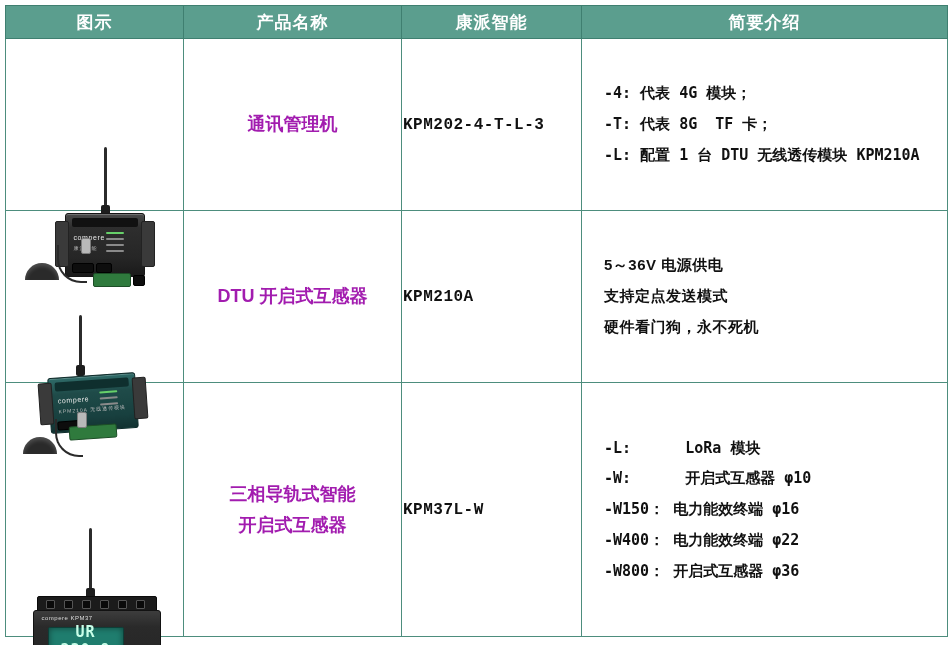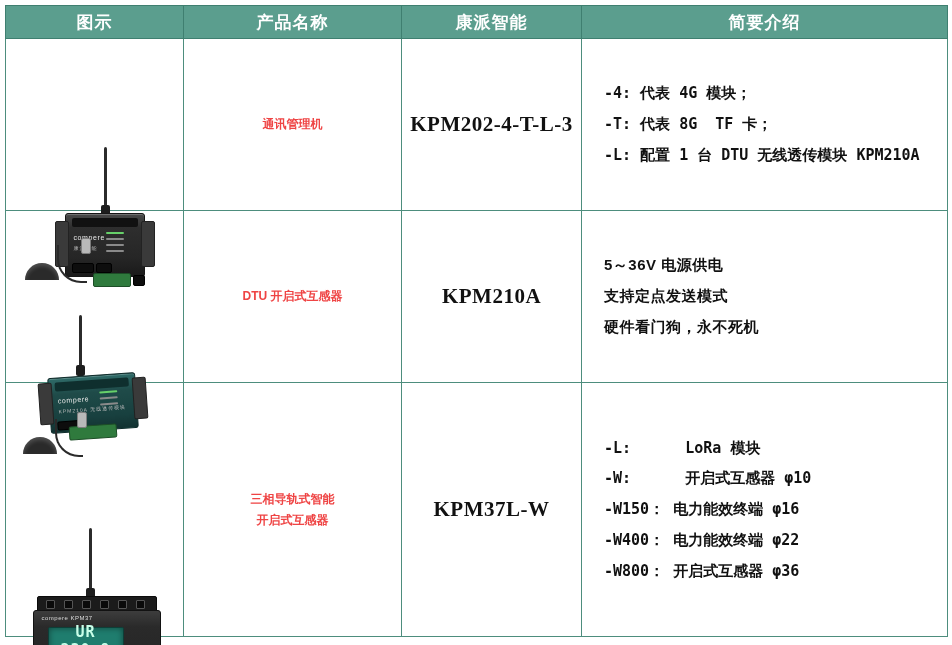--- a/index.html
+++ b/index.html
@@ -44,31 +44,30 @@
     border: 1px solid #4d8d7d;
     vertical-align: middle;
     background: #ffffff;
   }
   td.img-cell {
     padding: 0;
     text-align: center;
   }
   td.name-cell {
     text-align: center;
-    font-size: 12px;
+    font-size: 18px;
     font-weight: bold;
     line-height: 1.7;
-    color: #ef4444;
+    color: #a21caf;
     margin-top: 22px;
   }
   td.model-cell {
-    text-align: center;
-    font-size: 21px;
-    font-weight: bold;
-    font-family: Liberation Serif, serif;
+    font-size: 16px;
+    font-weight: bold;
+    font-family: Liberation Mono, monospace;
     letter-spacing: 0.5px;
   }
   td.desc-cell {
     padding: 10px 0 10px 22px;
     font-size: 15px;
     font-weight: bold;
     line-height: 2.05;
   }
   .desc-line {
     white-space: pre;

